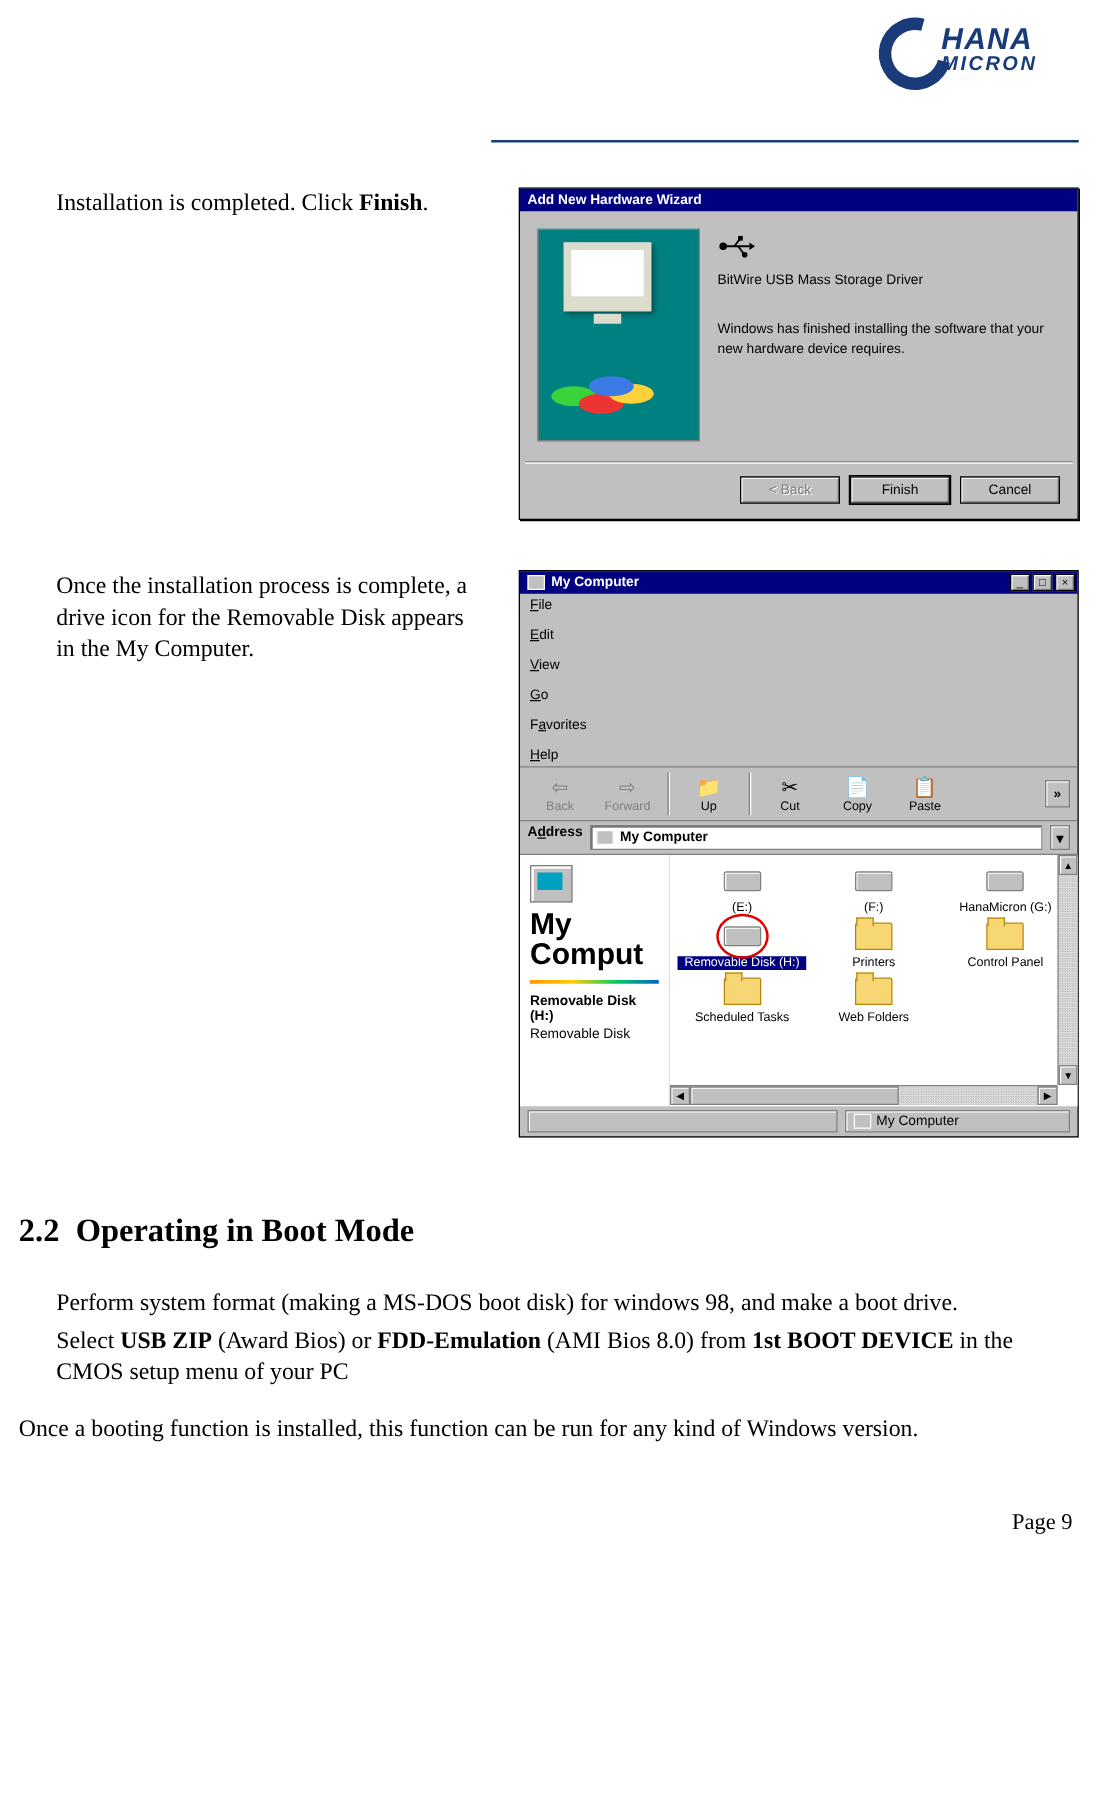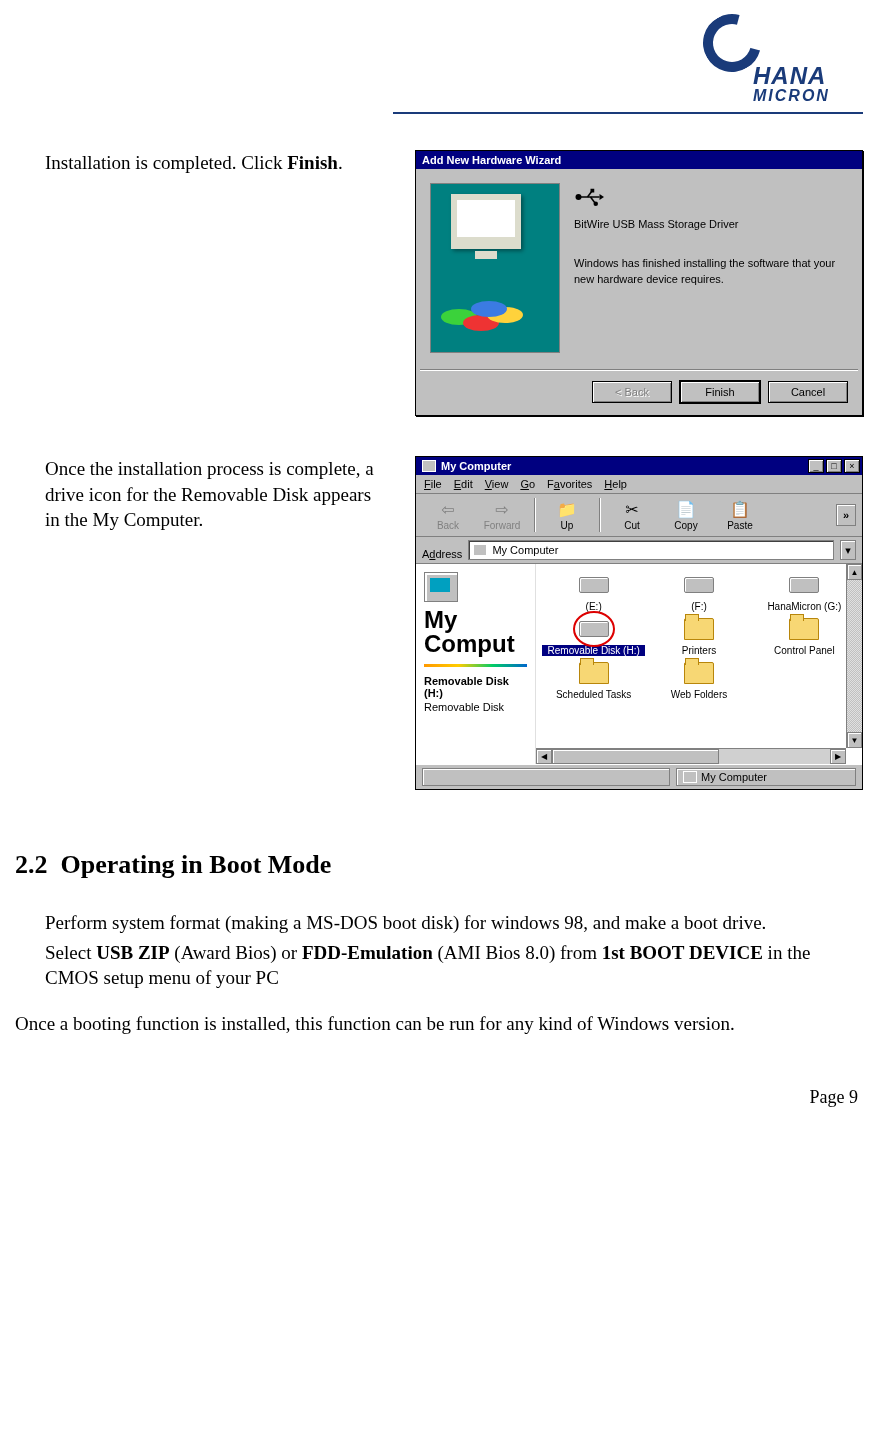--- a/index.html
+++ b/index.html
@@ -40,21 +40,20 @@
   }
   .logo .brand {
     position: absolute;
     left: 50px;
     top: 10px;
     font-family: Arial, sans-serif;
     font-weight: 900;
     font-style: italic;
     color: #1a3b7a;
     line-height: 1;
-    margin-top: 44px;
   }
   .logo .brand .big { font-size: 24px; letter-spacing: 1px; }
   .logo .brand .small { font-size: 16px; letter-spacing: 2px; }
   .header-rule {
     position: absolute;
     right: 0;
     top: 92px;
     width: 470px;
     border: 0;
     border-top: 2px solid #1a3b7a;
@@ -148,36 +147,37 @@
   .mc-winbtns { display:flex; gap:2px;}
   .mc-winbtns button{
     width:16px; height:14px; font-size:9px; line-height:1;
     background:#c0c0c0; border:1px solid #000;
     box-shadow: inset 1px 1px 0 #fff, inset -1px -1px 0 #808080;
     padding:0;
   }
   .mc-menu {
     display:flex; gap:12px; padding:3px 8px; font-size:11px;
     border-bottom:1px solid #808080;
+    flex-direction:column;
   }
   .mc-menu span u { text-decoration: underline; }
   .mc-tool {
     display:flex; align-items:center; padding:4px 6px; gap:2px;
     border-bottom:1px solid #808080;
   }
   .mc-tbtn {
     display:flex; flex-direction:column; align-items:center; width:52px;
     font-size:10px; color:#000;
   }
   .mc-tbtn.disabled { color:#808080; }
   .mc-tbtn .ic { width:22px; height:20px; display:flex; align-items:center; justify-content:center; font-size:16px;}
   .mc-tsep { width:1px; height:34px; background:#808080; box-shadow:1px 0 0 #fff; margin:0 4px;}
   .mc-tool .chev { margin-left:auto; font-weight:bold; padding:4px 6px; border:1px solid #808080; box-shadow:inset 1px 1px 0 #fff;}
   .mc-addr {
-    display:flex; align-items:flex-end; padding:3px 6px; gap:6px; border-bottom:1px solid #808080;
+    display:flex; align-items:flex-start; padding:3px 6px; gap:6px; border-bottom:1px solid #808080;font-weight:bold;
   }
   .mc-addr .lbl{ font-size:11px;}
   .mc-addr .field{
     flex:1; display:flex; align-items:center; gap:5px; background:#fff; border:1px solid #808080;
     box-shadow: inset 1px 1px 0 #404040; padding:2px 4px; height:20px;
   }
   .mc-addr .drop{ width:16px; height:20px; background:#c0c0c0; border:1px solid #808080; box-shadow:inset 1px 1px 0 #fff; display:flex; align-items:center; justify-content:center;}
   .mc-body { display:flex; height:200px; background:#fff;}
   .mc-side {
     width:120px; background:#fff; padding:8px; position:relative;

